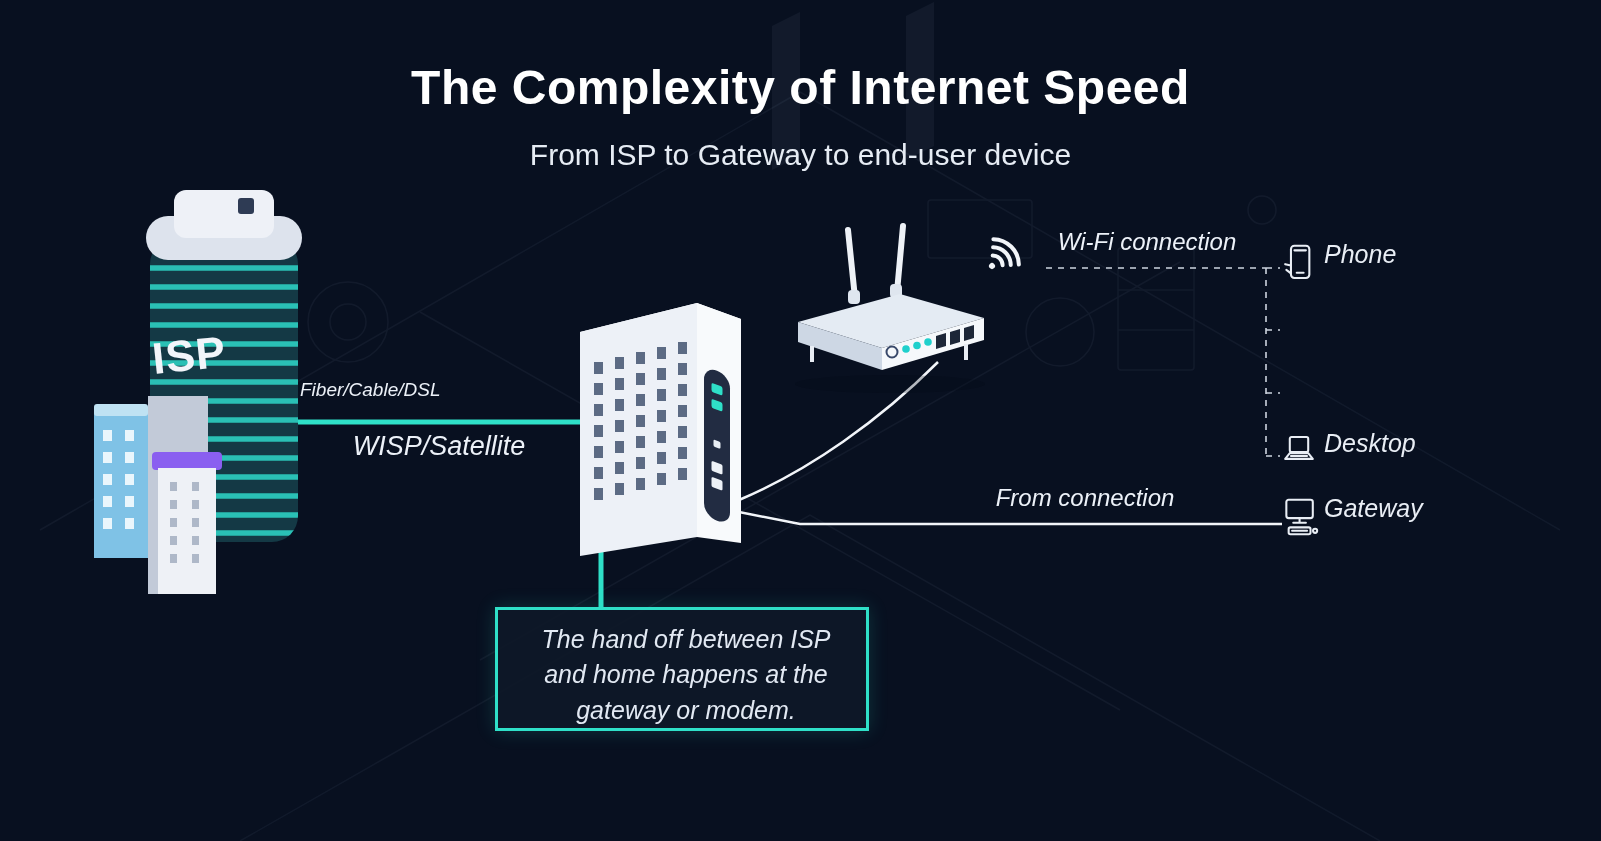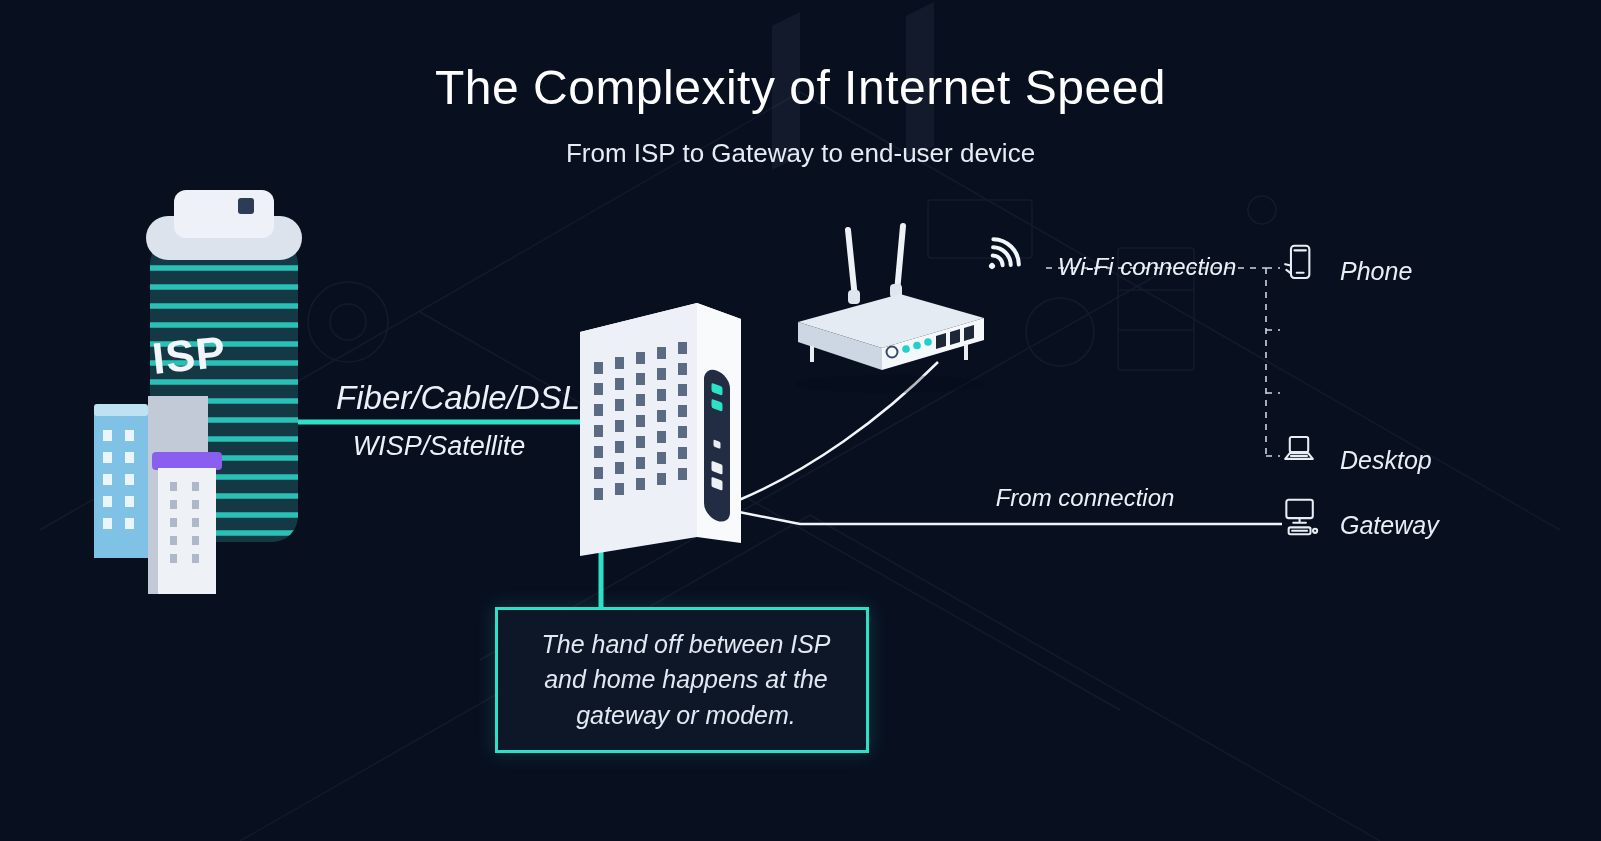--- a/index.html
+++ b/index.html
@@ -8,40 +8,40 @@
     font-family:"Liberation Sans","DejaVu Sans",sans-serif;
     background:
       radial-gradient(1150px 640px at 50% 22%, rgba(52,76,118,0.55), rgba(23,36,60,0) 72%),
       linear-gradient(160deg,#1320340 0%, #0e1828 55%, #0a1322 100%),
       #0e1828;
   }
   .abs{position:absolute;}
   svg.layer{position:absolute;left:0;top:0;}
   .title{
     left:0;top:60px;width:1601px;text-align:center;
-    color:#ffffff;font-size:48px;font-weight:400;letter-spacing:.5px;
+    color:#ffffff;font-size:48px;font-weight:700;letter-spacing:.5px;
   }
   .subtitle{
     left:0;top:138px;width:1601px;text-align:center;
-    color:#e6ecf4;font-size:26px;font-weight:400;
+    color:#e6ecf4;font-size:30px;font-weight:400;
   }
   .lbl{color:#ecf1f8;font-style:italic;}
-  .lbl-fiber{left:300px;top:379px;width:280px;text-align:right;font-size:33px;}
+  .lbl-fiber{left:300px;top:379px;width:280px;text-align:left;font-size:19px;}
   .lbl-wisp{left:299px;top:431px;width:280px;text-align:center;font-size:27px;}
-  .lbl-wifi{left:1037px;top:228px;width:220px;text-align:center;font-size:24px;margin-top:25px;}
+  .lbl-wifi{left:1037px;top:228px;width:220px;text-align:center;font-size:24px;}
   .lbl-wired{left:960px;top:484px;width:250px;text-align:center;font-size:24px;}
   .callout{
-    left:495px;top:607px;width:374px;height:146px;box-sizing:border-box;
+    left:495px;top:607px;width:374px;height:124px;box-sizing:border-box;
     border:3px solid #2fe0c8;background:rgba(14,24,40,0.9);
-    display:flex;align-items:center;justify-content:center;text-align:center;
+    display:flex;align-items:flex-end;justify-content:center;text-align:center;
     box-shadow:0 0 18px rgba(47,224,200,0.18);
     padding-left:8px;
   }
   .callout p{margin:0;padding:0 26px;color:#e2e9f3;font-size:25px;font-style:italic;line-height:1.42;}
-  .device-row{position:absolute;display:flex;align-items:flex-end;gap:18px;left:1276px;}
+  .device-row{position:absolute;display:flex;align-items:flex-start;gap:2px;left:1276px;}
   .device-row .dlabel{color:#e9eef5;font-size:25px;font-style:italic;white-space:nowrap;}
   .dicon{stroke:#e9eef5;stroke-width:1.8;fill:none;stroke-linecap:round;stroke-linejoin:round;}
 </style>
 </head>
 <body>
 
 <div class="canvas">
 
   <svg class="layer" width="1601" height="841">
     <g stroke="#c3d8f8" fill="none" opacity="0.05" stroke-width="1.5">

